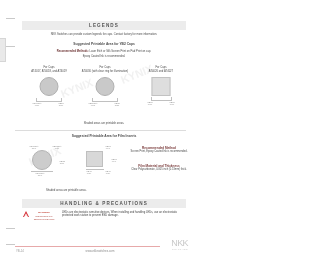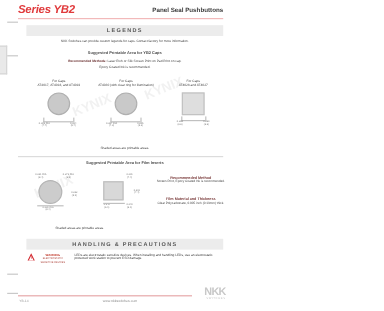--- a/index.html
+++ b/index.html
@@ -152,46 +152,41 @@
     font-size: 2.8px; color: #9a9a9a;
   }
   .ftr-url {
     position: absolute; left: 0; right: 0; bottom: 6px;
     text-align: center; font-size: 2.9px; color: #8a8a8a;
   }
   .logo {
     position: absolute; right: 12px; bottom: 9px; text-align: right;
   }
   .logo-main {
-    font-size: 9px; font-weight: bold; color: #c8c8c8; letter-spacing: -0.6px;
+    font-size: 9px; font-weight: normal; color: #c8c8c8; letter-spacing: -0.6px;
     line-height: 1;
   }
   .logo-sub {
     font-size: 2.3px; color: #c8c8c8; letter-spacing: 0.5px;
   }
   .wmark {
     position: absolute; font-size: 11px; font-weight: bold;
     color: rgba(210,210,210,0.30);
     transform: rotate(-22deg); pointer-events: none; white-space: nowrap;
   }
 </style>
 </head>
 <body>
 
 <div class="page">
 
   <div class="wmark" style="left:60px; top:82px;">KYNIX</div>
   <div class="wmark" style="left:28px; top:150px;">KYNIX</div>
   <div class="wmark" style="left:120px; top:68px;">KYNIX</div>
 
-  <div class="hdr">
-    <div class="hdr-title">Series YB2</div>
-    <div class="hdr-sub">Panel Seal Pushbuttons</div>
-    <div class="hdr-rule"></div>
-  </div>
 
   <div class="spine" style="top:18px;"></div>
   <div class="spine-tab" style="top:38px; height:24px;"></div>
   <div class="spine" style="top:46px;"></div>
   <div class="spine" style="top:228px;"></div>
   <div class="spine" style="top:244px;"></div>
 
   <div class="secbar" style="top:21px;">
     <span>LEGENDS</span>
   </div>

